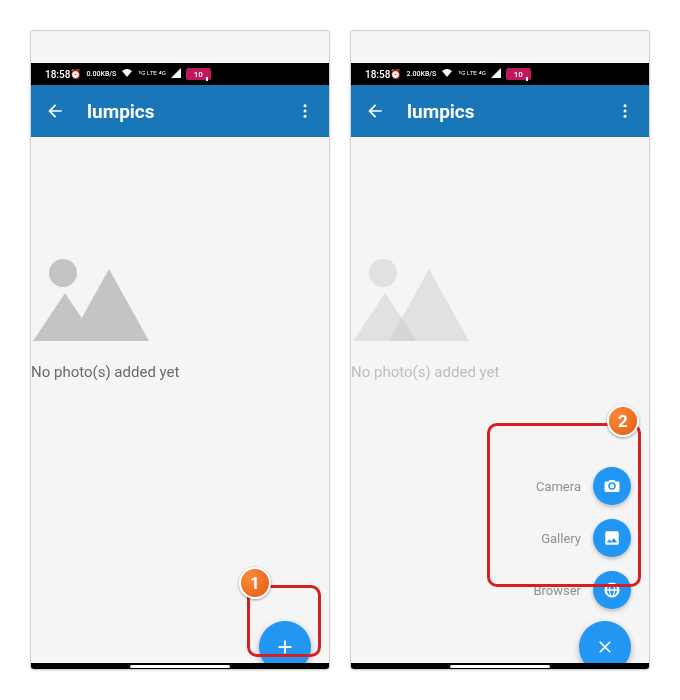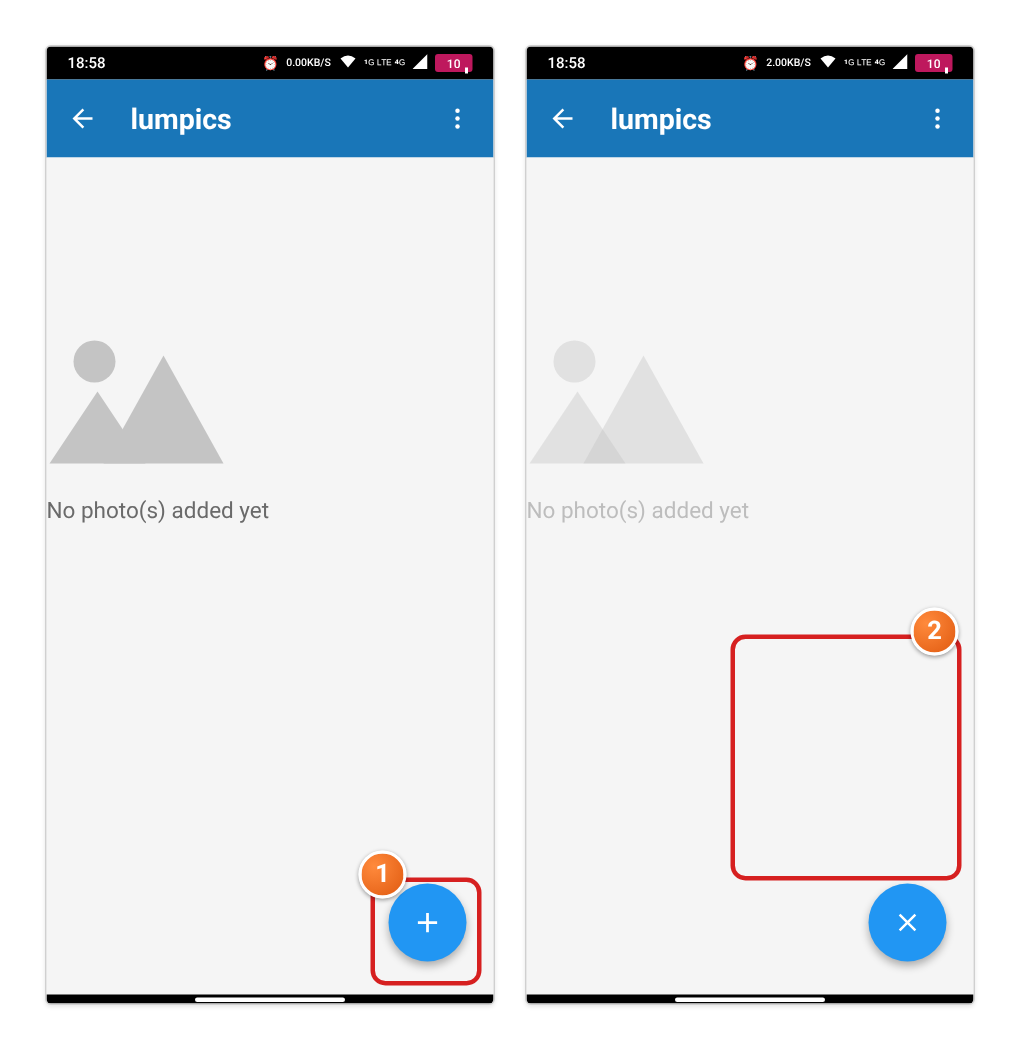--- a/index.html
+++ b/index.html
@@ -22,24 +22,25 @@
     position: relative;
     overflow: hidden;
     box-shadow: 0 1px 3px rgba(0,0,0,0.1);
   }
   .status-bar {
     height: 22px;
     background: #000;
     color: #fff;
     display: flex;
     align-items: center;
-    justify-content: space-between;
+    justify-content: flex-start;
     padding: 0 14px;
     font-size: 10px;
     font-weight: 500;
+    margin-top: 32px;
   }
   .status-left { }
   .status-right { display: flex; align-items: center; gap: 5px; font-size: 9px; }
   .app-bar {
     height: 52px;
     background: #1976b8;
     color: #fff;
     display: flex;
     align-items: center;
     padding: 0 12px;
@@ -326,20 +327,46 @@
     </div>
   </div>
   <div class="content dimmed">
     <div class="empty-icon">
       <div class="circle"></div>
       <div class="tri-large"></div>
       <div class="tri-small"></div>
     </div>
     <div class="empty-text">No photo(s) added yet</div>
 
+    <div class="speed-dial">
+      <div class="speed-item">
+        <span class="speed-label">Camera</span>
+        <div class="speed-btn">
+          <svg width="18" height="18" viewBox="0 0 24 24">
+              <path d="M12 15a3 3 0 100-6 3 3 0 000 6zm8-9h-3l-2-2h-6L7 6H4a2 2 0 00-2 2v10a2 2 0 002 2h16a2 2 0 002-2V8a2 2 0 00-2-2zm-8 11a5 5 0 110-10 5 5 0 010 10z" fill="#fff"></path>
+            </svg>
+        </div>
+      </div>
+      <div class="speed-item">
+        <span class="speed-label">Gallery</span>
+        <div class="speed-btn">
+          <svg width="18" height="18" viewBox="0 0 24 24">
+              <path d="M21 19V5a2 2 0 00-2-2H5a2 2 0 00-2 2v14a2 2 0 002 2h14a2 2 0 002-2zM8.5 13.5l2.5 3 3.5-4.5L19 18H5l3.5-4.5z" fill="#fff"></path>
+            </svg>
+        </div>
+      </div>
+      <div class="speed-item">
+        <span class="speed-label">Browser</span>
+        <div class="speed-btn">
+          <svg width="18" height="18" viewBox="0 0 24 24">
+              <path d="M12 2a10 10 0 100 20 10 10 0 000-20zm7 9h-3c-.1-2.5-.8-4.7-1.8-6.3A8 8 0 0119 11zm-7-7c1.3 1.3 2.3 3.8 2.5 7h-5C9.7 7.8 10.7 5.3 12 4zM9.8 4.7C8.8 6.3 8.1 8.5 8 11H5a8 8 0 014.8-6.3zM5 13h3c.1 2.5.8 4.7 1.8 6.3A8 8 0 015 13zm7 7c-1.3-1.3-2.3-3.8-2.5-7h5c-.2 3.2-1.2 5.7-2.5 7zm2.2-.7c1-1.6 1.7-3.8 1.8-6.3h3a8 8 0 01-4.8 6.3z" fill="#fff"></path>
+            </svg>
+        </div>
+      </div>
+    </div>
 
     <div class="fab">
       <svg width="20" height="20" viewBox="0 0 24 24">
           <path d="M19 6.4L17.6 5 12 10.6 6.4 5 5 6.4 10.6 12 5 17.6 6.4 19 12 13.4 17.6 19 19 17.6 13.4 12z" fill="#fff"></path>
         </svg>
     </div>
   </div>
   <div class="nav-bar">
       <div class="nav-pill"></div>
     </div>

